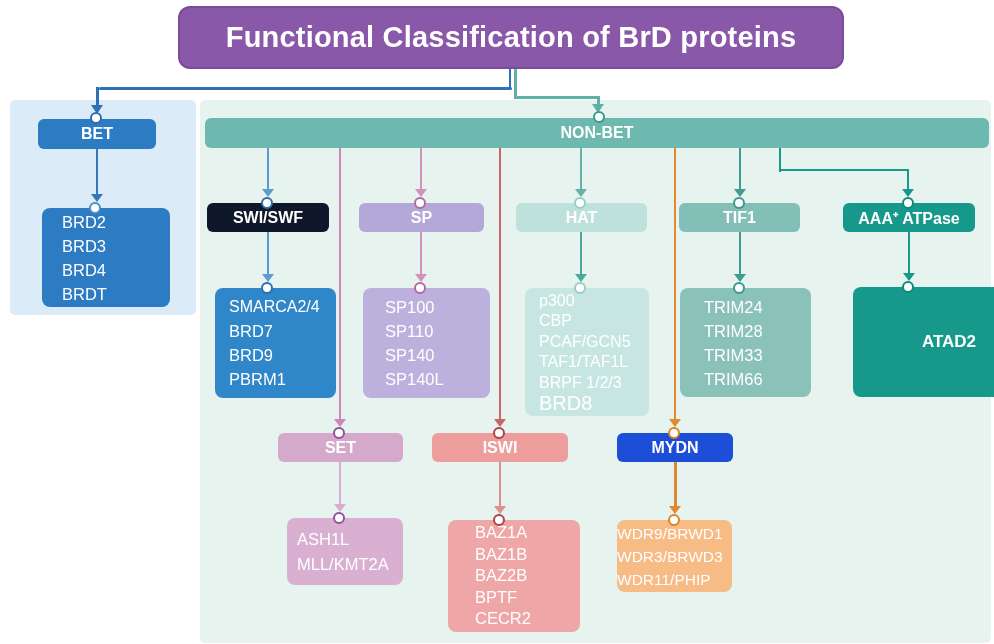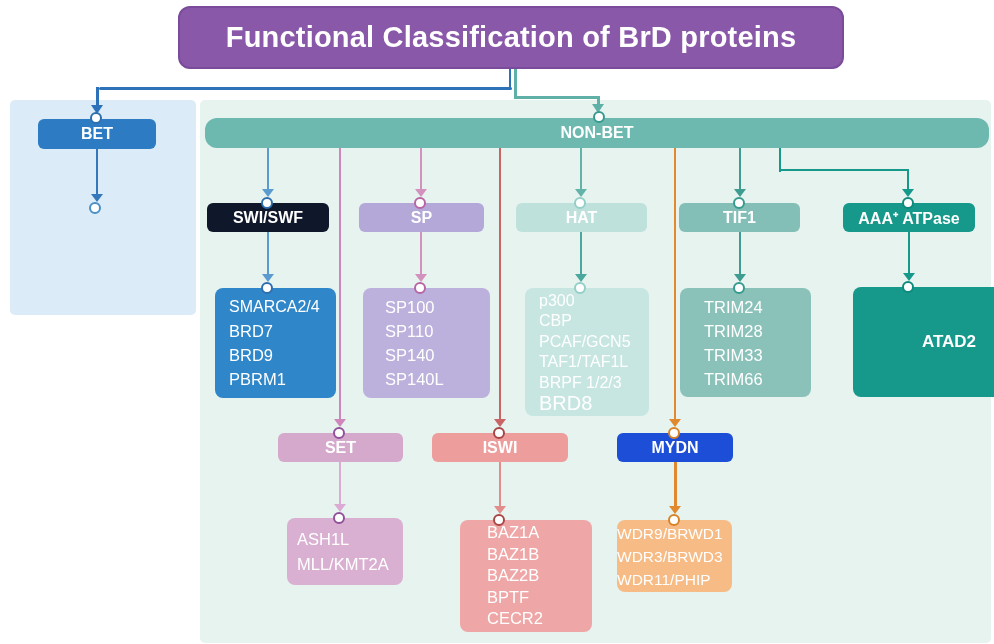--- a/index.html
+++ b/index.html
@@ -19,21 +19,21 @@
   .vline{position:absolute;width:2px;}
   .arrow{position:absolute;width:0;height:0;border-left:6px solid transparent;border-right:6px solid transparent;}
   .dot{position:absolute;width:8px;height:8px;background:#fff;border-radius:50%;border:2.5px solid #999;}
   
   .c-blue{background:#2d7cc3;} .c-blue2{background:#0f172a;} .c-blue3{background:#2f86c8;}
   .c-teal{background:#6db9b0;} .c-tealhdr{background:#83bfb7;} .c-tealk{background:#8ac2ba;}
   .c-dteal{background:#16988b;}
   .c-mint{background:#bfe1dc;} .c-mintk{background:#c7e6e1;}
   .c-purp{background:#b4a8d8;} .c-purpk{background:#bcb1dc;}
   .c-pink{background:#d5a9cb;} .c-pinkk{background:#d9b0d1;}
-  .c-sal{background:#ee9d9d;} .c-salk{background:#efa6a6;margin-left:12px;}
+  .c-sal{background:#ee9d9d;} .c-salk{background:#efa6a6;}
   .c-org{background:#1d4ed8;} .c-orgk{background:#f7bb85;}
 </style>
 </head>
 <body>
 
 <div id="stage">
 
   <div class="panel" id="panel-bet"></div>
   <div class="panel" id="panel-nonbet"></div>
 
@@ -89,22 +89,28 @@
   <div class="vline" style="left:674px;top:462px;width:3px;height:46px;background:#e0892f;"></div>
   <div class="arrow" style="left:669px;top:506px;border-top:8px solid #e0892f;"></div>
 
   <div id="title">
     <span>Functional Classification of BrD proteins</span>
   </div>
 
   <div class="node hdr c-blue" style="left:38px;top:119px;width:118px;height:30px;">
     <span>BET</span>
   </div>
-
-  <div class="node hdr c-teal" style="left:205px;top:118px;width:784px;height:30px;border-radius:12px;text-align:right;">
+  <div class="node kids c-blue" style="left:42px;top:208px;width:108px;height:99px;padding-left:20px;">
+    <div class="ln">BRD2</div>
+    <div class="ln">BRD3</div>
+    <div class="ln">BRD4</div>
+    <div class="ln">BRDT</div>
+  </div>
+
+  <div class="node hdr c-teal" style="left:205px;top:118px;width:784px;height:30px;border-radius:6px;text-align:right;">
     <span>NON-BET</span>
   </div>
 
   <div class="node hdr c-blue2" style="left:207px;top:203px;width:122px;height:29px;">
     <span>SWI/SWF</span>
   </div>
   <div class="node hdr c-purp" style="left:359px;top:203px;width:125px;height:29px;">
     <span>SP</span>
   </div>
   <div class="node hdr c-mint" style="left:516px;top:203px;width:131px;height:29px;">

